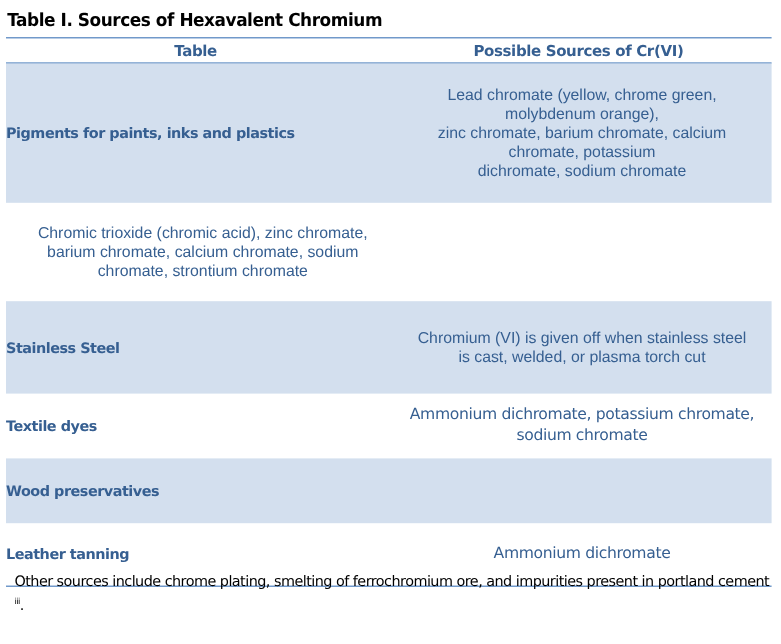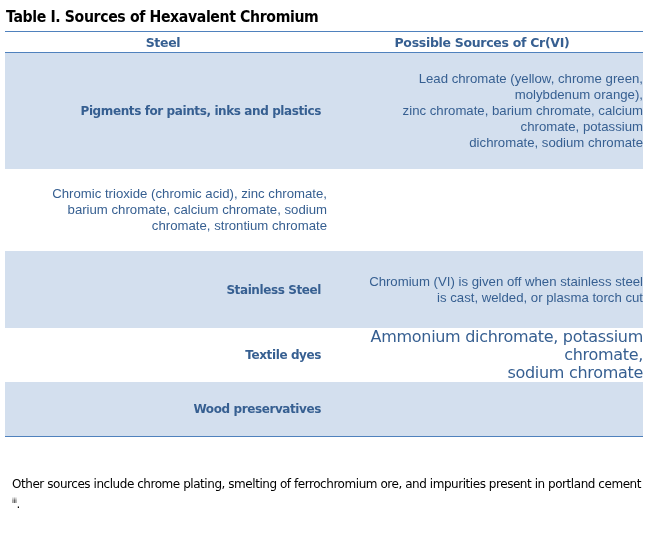--- a/index.html
+++ b/index.html
@@ -12,51 +12,51 @@
     }
     .table { position: absolute; left: 5px; top: 31px; width: 638px; }
     .hdr {
       height: 20px; border-top: 1.5px solid #4f81bd; border-bottom: 1.5px solid #4f81bd;
       display: flex; align-items: center;
     }
     .hdr .c1, .hdr .c2 {
       font-family: "DejaVu Sans", sans-serif; font-weight: bold; font-size: 12.5px;
       color: #365f91; text-align: center; letter-spacing: -0.3px;
     }
-    .c1 { width: 316px; text-align: right; }
-    .c2 { width: 322px; text-align: right; }
+    .c1 { width: 316px; text-align: left; }
+    .c2 { width: 322px; text-align: center; }
     .row { display: flex; align-items: center; }
     .row.shade { background: #d3dfee; }
     .row .c1 {
       font-family: "DejaVu Sans", sans-serif; font-weight: bold; font-size: 12px;
       color: #365f91; letter-spacing: -0.4px;
     }
     .row .c2 {
       font-family: "Liberation Sans", sans-serif; font-size: 13.2px; line-height: 16px;
       color: #365f91; white-space: pre-line; padding-left: 6px; box-sizing: border-box;
     }
     .row .c2.alt {
-      font-family: "DejaVu Sans", sans-serif; font-size: 16px; letter-spacing: -0.3px; line-height: 18px;
+      font-family: "DejaVu Sans", sans-serif; font-size: 13px; letter-spacing: -0.3px; line-height: 18px;
     }
     .bottom-rule { height: 0; border-top: 1.5px solid #4f81bd; }
     .footnote {
       position: absolute; left: 12px; top: 476px; width: 630px;
       font-family: "DejaVu Sans", sans-serif; font-size: 12px; color: #000;
       line-height: 17px; letter-spacing: -0.45px;
     }
     .footnote sup { font-size: 7px; vertical-align: 5px; }
   </style>
 </head>
 <body>
 
 <div class="title">Table I. Sources of Hexavalent Chromium</div>
 
 <div class="table">
   <div class="hdr">
-    <div class="c1">Steel</div>
+    <div class="c1">Table</div>
     <div class="c2">Possible Sources of Cr(VI)</div>
   </div>
 
   <div class="row shade" style="height:116px">
     <div class="c1">Pigments for paints, inks and plastics</div>
     <div class="c2">Lead chromate (yellow, chrome green,
 molybdenum orange),
 zinc chromate, barium chromate, calcium
 chromate, potassium
 dichromate, sodium chromate</div>
@@ -77,17 +77,21 @@
   <div class="row" style="height:54px">
     <div class="c1">Textile dyes</div>
     <div class="c2 alt">Ammonium dichromate, potassium chromate,
 sodium chromate</div>
   </div>
 
   <div class="row shade" style="height:54px">
     <div class="c1">Wood preservatives</div>
   </div>
 
+  <div class="row" style="height:52px">
+    <div class="c1">Leather tanning</div>
+    <div class="c2 alt">Ammonium dichromate</div>
+  </div>
 
   <div class="bottom-rule"></div>
 </div>
 
 <div class="footnote"><span>Other sources include chrome plating, smelting of ferrochromium ore, and impurities present in portland cement</span> <sup>iii</sup><span>.</span></div>
 
 </body></html>

